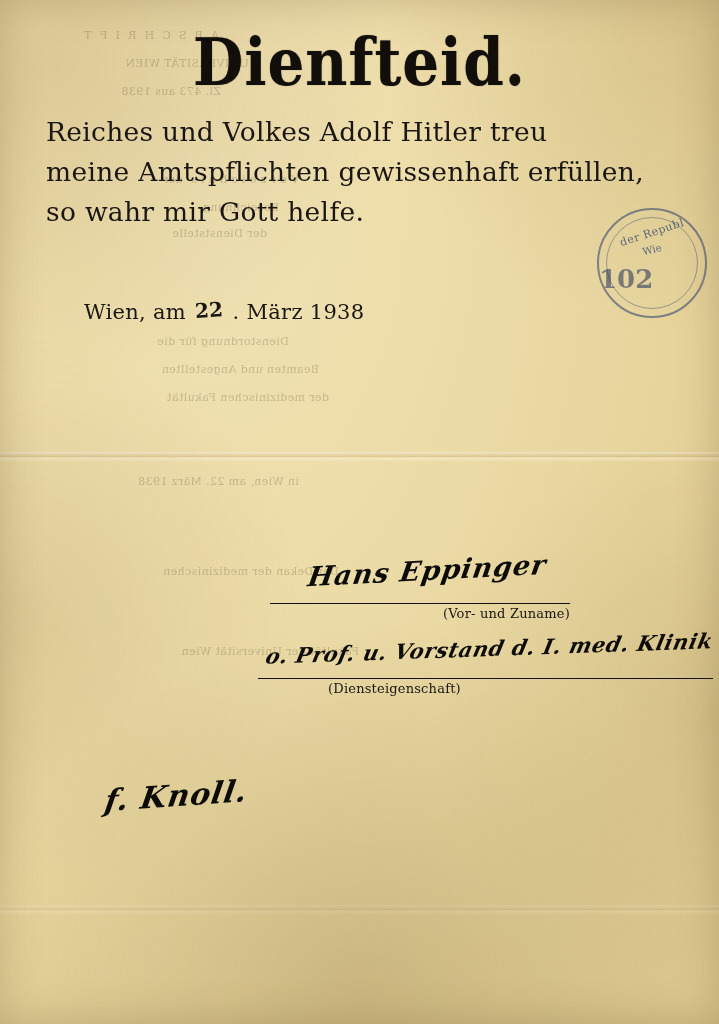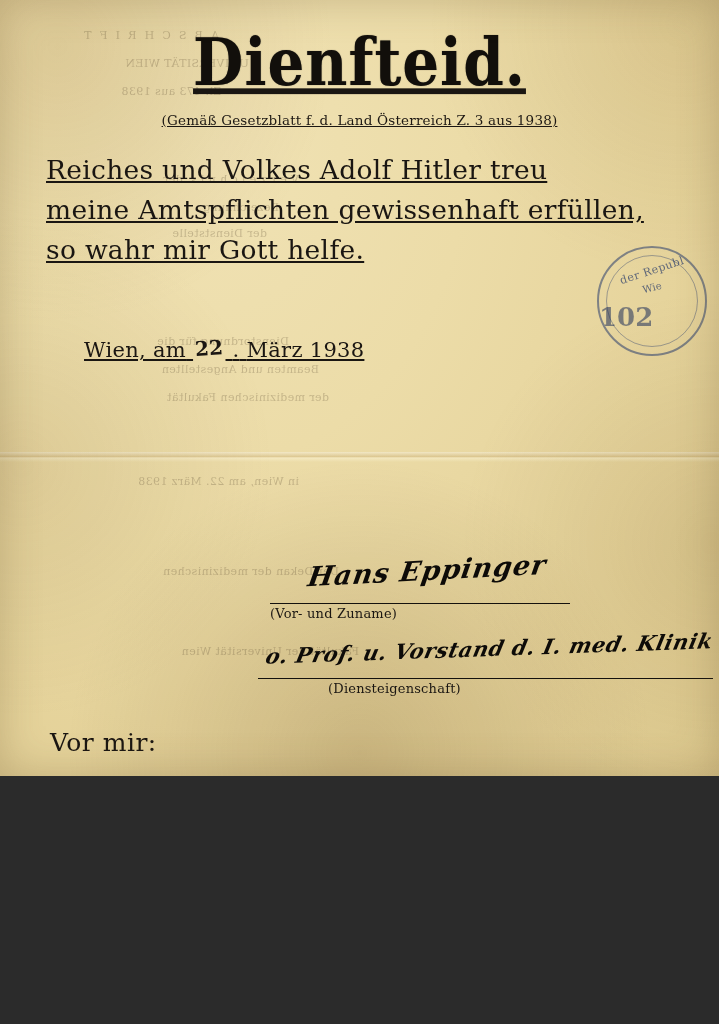--- a/index.html
+++ b/index.html
@@ -3,27 +3,26 @@
 <meta charset="utf-8">
 <style>
   html, body {
     margin: 0;
     padding: 0;
     background: #2b2b2b;
   }
   .page {
     position: relative;
     width: 719px;
-    height: 776px;
+    height: 1024px;
     overflow: hidden;
     background:
       radial-gradient(ellipse at 30% 20%, #f0e2b4 0%, #ecdca8 35%, #e6d49c 65%, #ddc98e 100%);
     font-family: "DejaVu Serif", serif;
     color: #1a1612;
-    text-decoration: underline;
   }
   
   .page::before {
     content: "";
     position: absolute;
     inset: 0;
     pointer-events: none;
     background:
       radial-gradient(circle at 8% 6%, rgba(140,110,60,0.16) 0%, rgba(140,110,60,0) 28%),
       radial-gradient(circle at 95% 3%, rgba(150,120,70,0.14) 0%, rgba(150,120,70,0) 25%),
@@ -128,21 +127,21 @@
     left: 270px;
     top: 555px;
     width: 300px;
   }
   .sigline {
     border-bottom: 1.6px solid #14110d;
     height: 48px;
     position: relative;
   }
   .sigcap {
-    text-align: left;
+    text-align: right;
     font-size: 13px;
     margin-top: 2px;
     letter-spacing: .2px;
   }
   .sigblock2 {
     position: absolute;
     left: 258px;
     top: 636px;
     width: 455px;
   }
@@ -257,21 +256,20 @@
     <div class="st-line" style="left:380px; top:560px;">Der Dekan der medizinischen</div>
     <div class="st-line" style="left:360px; top:640px;">Fakultät der Universität Wien</div>
   </div>
 
   <div class="fold f1"></div>
   <div class="fold f2"></div>
 
   <div class="content">
 
     <h1 class="title">Dienfteid.</h1>
-    <div class="subtitle">(Gemäß Gesetzblatt f. d. Land Österreich Z. 3 aus 1938)</div>
 
 
     <div class="oath">
       <div><span>Reiches und Volkes Adolf Hitler treu</span></div>
       <div><span>meine Amtspflichten gewissenhaft erfüllen,</span></div>
       <div><span>so wahr mir Gott helfe.</span></div>
     </div>
 
     <div class="dateline">
       <span>Wien, am</span>
@@ -287,21 +285,20 @@
       <div class="sigcap">(Vor- und Zuname)</div>
     </div>
 
     <div class="sigblock2">
       <div class="sigline">
         <span class="hand hand-sig2">o. Prof. u. Vorstand d. I. med. Klinik</span>
       </div>
       <div class="sigcap">(Diensteigenschaft)</div>
     </div>
 
-    <div class="vormir">Vor mir:</div>
     <span class="hand hand-sig3">f. Knoll.</span>
 
     <div class="stamp">
       <div class="stamp-inner"></div>
       <div class="stamp-arc">der Republ</div>
       <div class="stamp-arc2">Wie</div>
       <div class="stamp-num">102</div>
     </div>
 
   </div>

